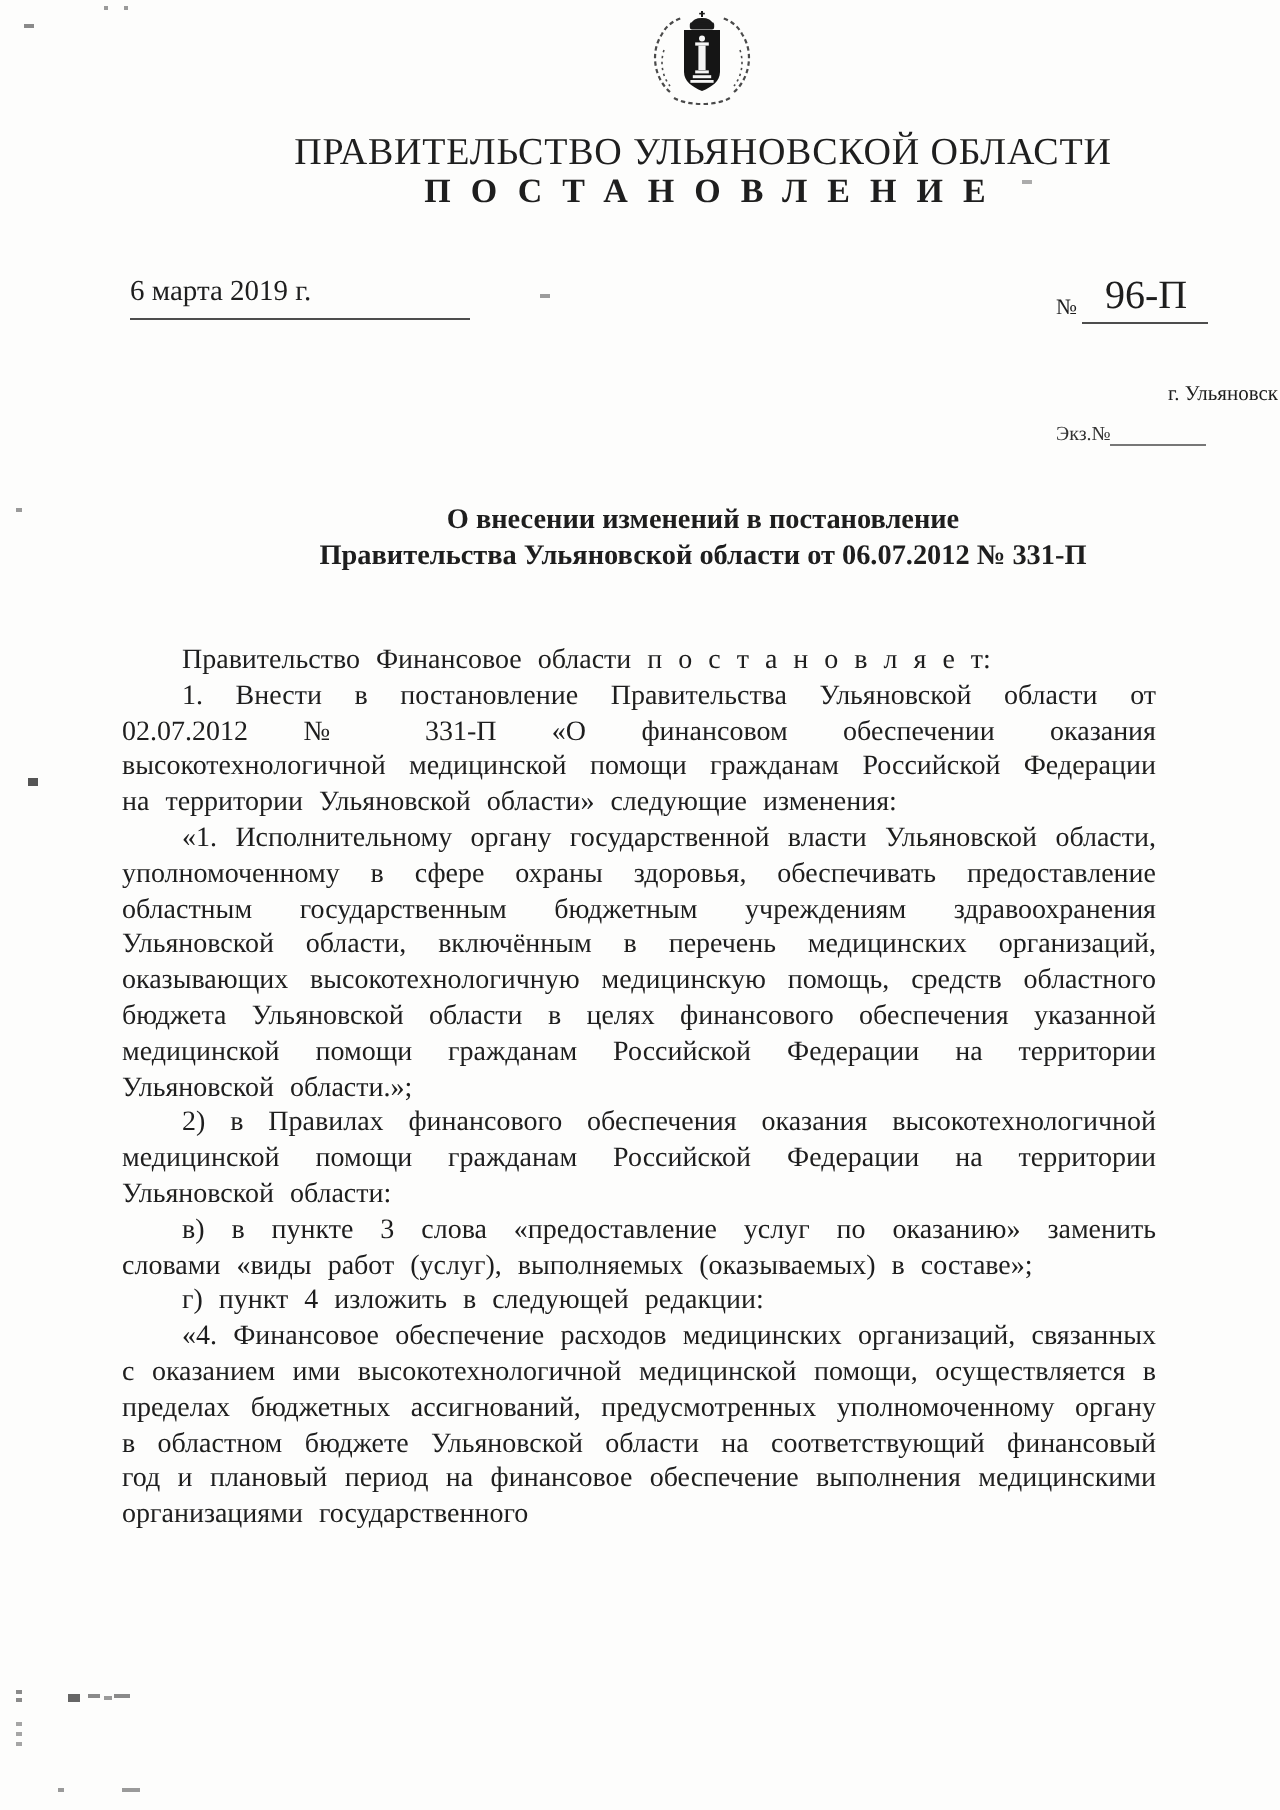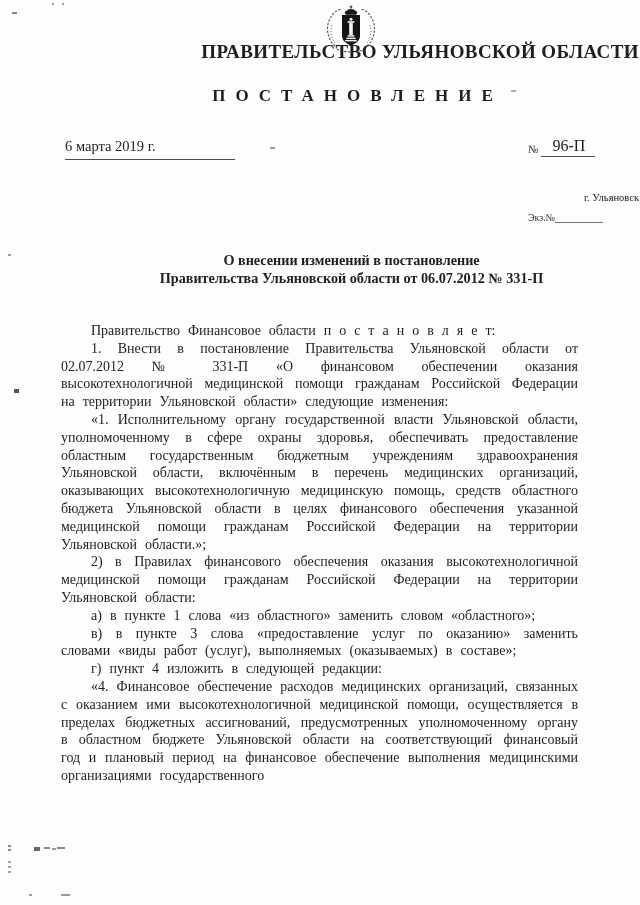--- a/index.html
+++ b/index.html
@@ -11,42 +11,42 @@
     background:#fdfdfc;
     overflow:hidden;
     font-family:"Liberation Serif", serif;
     color:#1e1e1e;
   }
 
   
   .emblem { position:absolute; left:322px; top:5px; }
 
   .org-name {
-    position:absolute; left:64px; top:41px; width:575px;
-    text-align:right; font-weight:bold; font-size:19px;
+    position:absolute; left:64px; top:66px; width:575px;
+    text-align:center; font-weight:normal; font-size:19px;
     letter-spacing:0.4px; white-space:nowrap;
   }
   .doc-type {
     position:absolute; left:70px; top:86px; width:575px;
     text-align:center; font-weight:bold; font-size:17px;
     letter-spacing:10px; white-space:nowrap;
   }
 
   .date-block {
     position:absolute; left:65px; top:138px; width:170px;
     text-align:left; font-size:14.5px;
     padding-bottom:4px; border-bottom:1.5px solid #4d4d4d;
   }
   .num-block {
     position:absolute; left:528px; top:137px;
     display:flex; align-items:flex-end;
   }
   .num-label { font-size:11px; padding-bottom:2px; }
   .num-value {
-    font-size:16px; margin-left:2px;
+    font-size:20px; margin-left:2px;
     padding:0 10px 1px 12px;
     border-bottom:1.5px solid #4d4d4d;
   }
   .copy-block {
     position:absolute; left:528px; top:171px;
     display:flex; align-items:flex-end; font-size:10px; color:#333;margin-top:40px;
   }
   .copy-line { display:inline-block; width:48px; height:11px; border-bottom:1px solid #777; }
 
   .city {
@@ -122,21 +122,20 @@
   <div class="doc-title">
     <div>О внесении изменений в постановление</div>
     <div>Правительства Ульяновской области от 06.07.2012 № 331-П</div>
   </div>
 
   <div class="body-text">
     <p>Правительство Финансовое области п о с т а н о в л я е т:</p>
     <p>1. Внести в постановление Правительства Ульяновской области от 02.07.2012 № 331-П «О финансовом обеспечении оказания высокотехнологичной медицинской помощи гражданам Российской Федерации на территории Ульяновской области» следующие изменения:</p>
     <p>«1. Исполнительному органу государственной власти Ульяновской области, уполномоченному в сфере охраны здоровья, обеспечивать предоставление областным государственным бюджетным учреждениям здравоохранения Ульяновской области, включённым в перечень медицинских организаций, оказывающих высокотехнологичную медицинскую помощь, средств областного бюджета Ульяновской области в целях финансового обеспечения указанной медицинской помощи гражданам Российской Федерации на территории Ульяновской области.»;</p>
     <p>2) в Правилах финансового обеспечения оказания высокотехнологичной медицинской помощи гражданам Российской Федерации на территории Ульяновской области:</p>
-    <p>а) в пункте 1 слова «из областного» заменить словом «областного»;</p>
     <p>в) в пункте 3 слова «предоставление услуг по оказанию» заменить словами «виды работ (услуг), выполняемых (оказываемых) в составе»;</p>
     <p>г) пункт 4 изложить в следующей редакции:</p>
     <p>«4. Финансовое обеспечение расходов медицинских организаций, связанных с оказанием ими высокотехнологичной медицинской помощи, осуществляется в пределах бюджетных ассигнований, предусмотренных уполномоченному органу в областном бюджете Ульяновской области на соответствующий финансовый год и плановый период на финансовое обеспечение выполнения медицинскими организациями государственного</p>
   </div>
 
   <div class="art" style="left:12px;top:12px;width:5px;height:1.5px;background:#8a8a8a"></div>
   <div class="art" style="left:52px;top:3px;width:2px;height:2px;background:#9a9a9a"></div>
   <div class="art" style="left:62px;top:3px;width:2px;height:2px;background:#9a9a9a"></div>
   <div class="art" style="left:270px;top:147px;width:5px;height:1.5px;background:#9c9c9c"></div>
   <div class="art" style="left:511px;top:90px;width:5px;height:1.5px;background:#ababab"></div>

